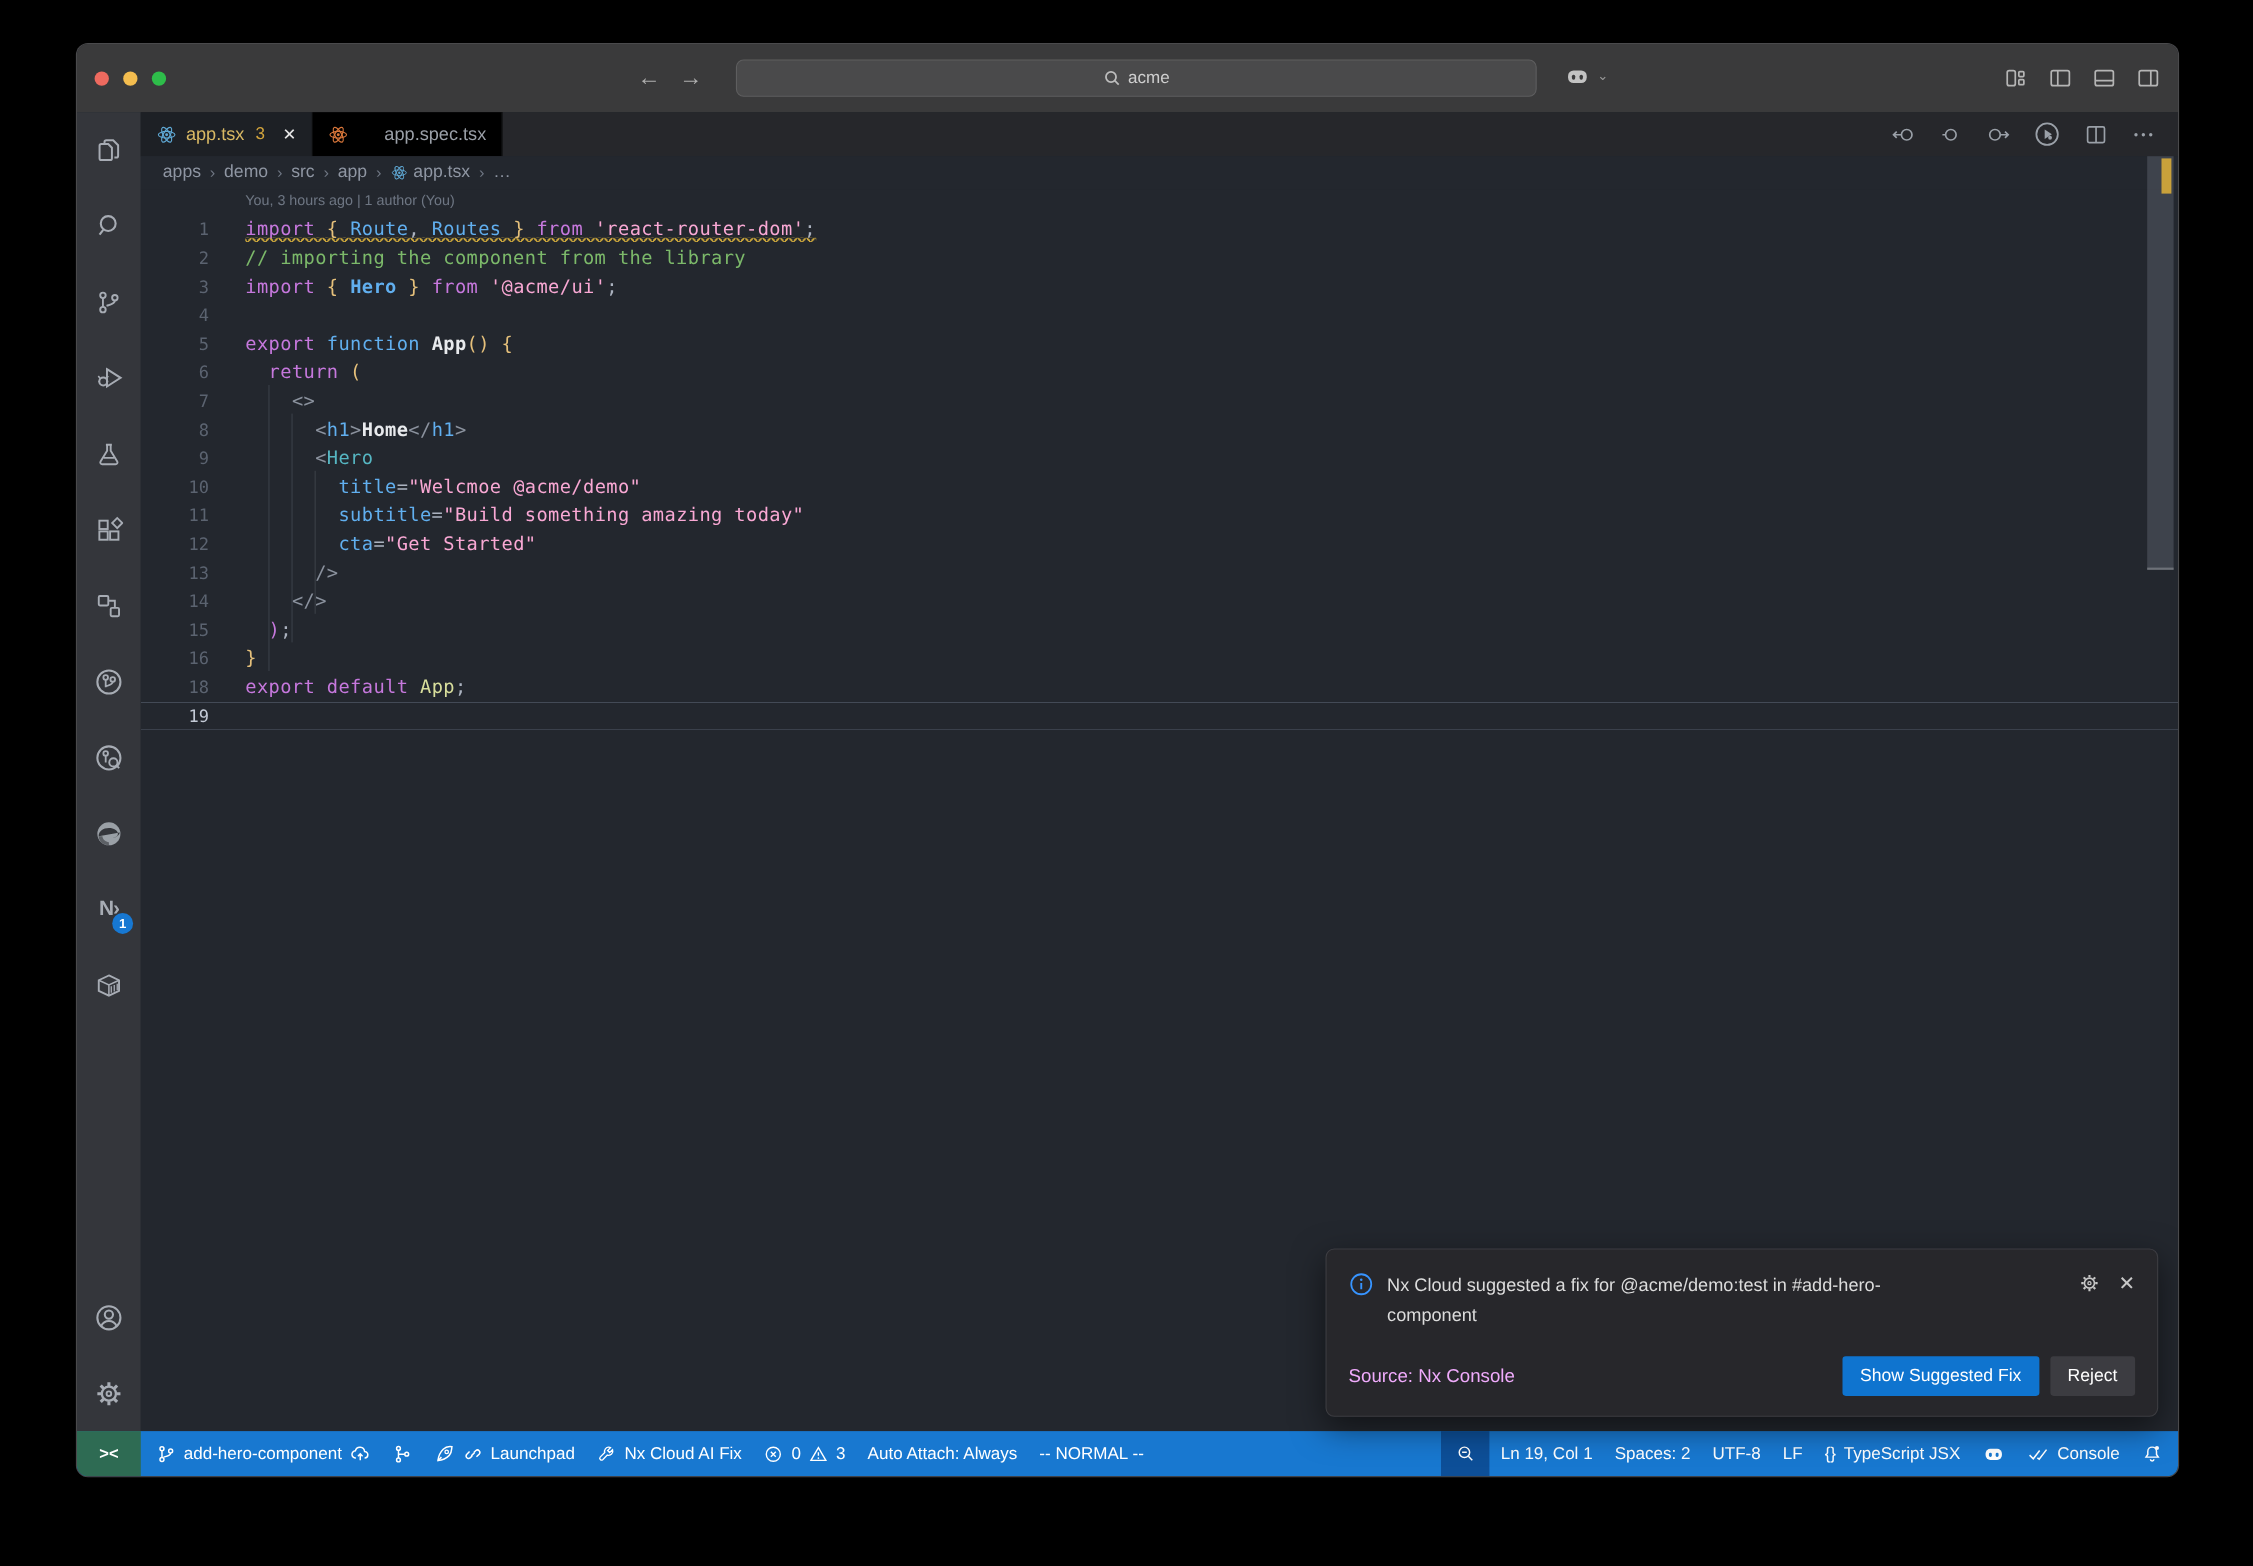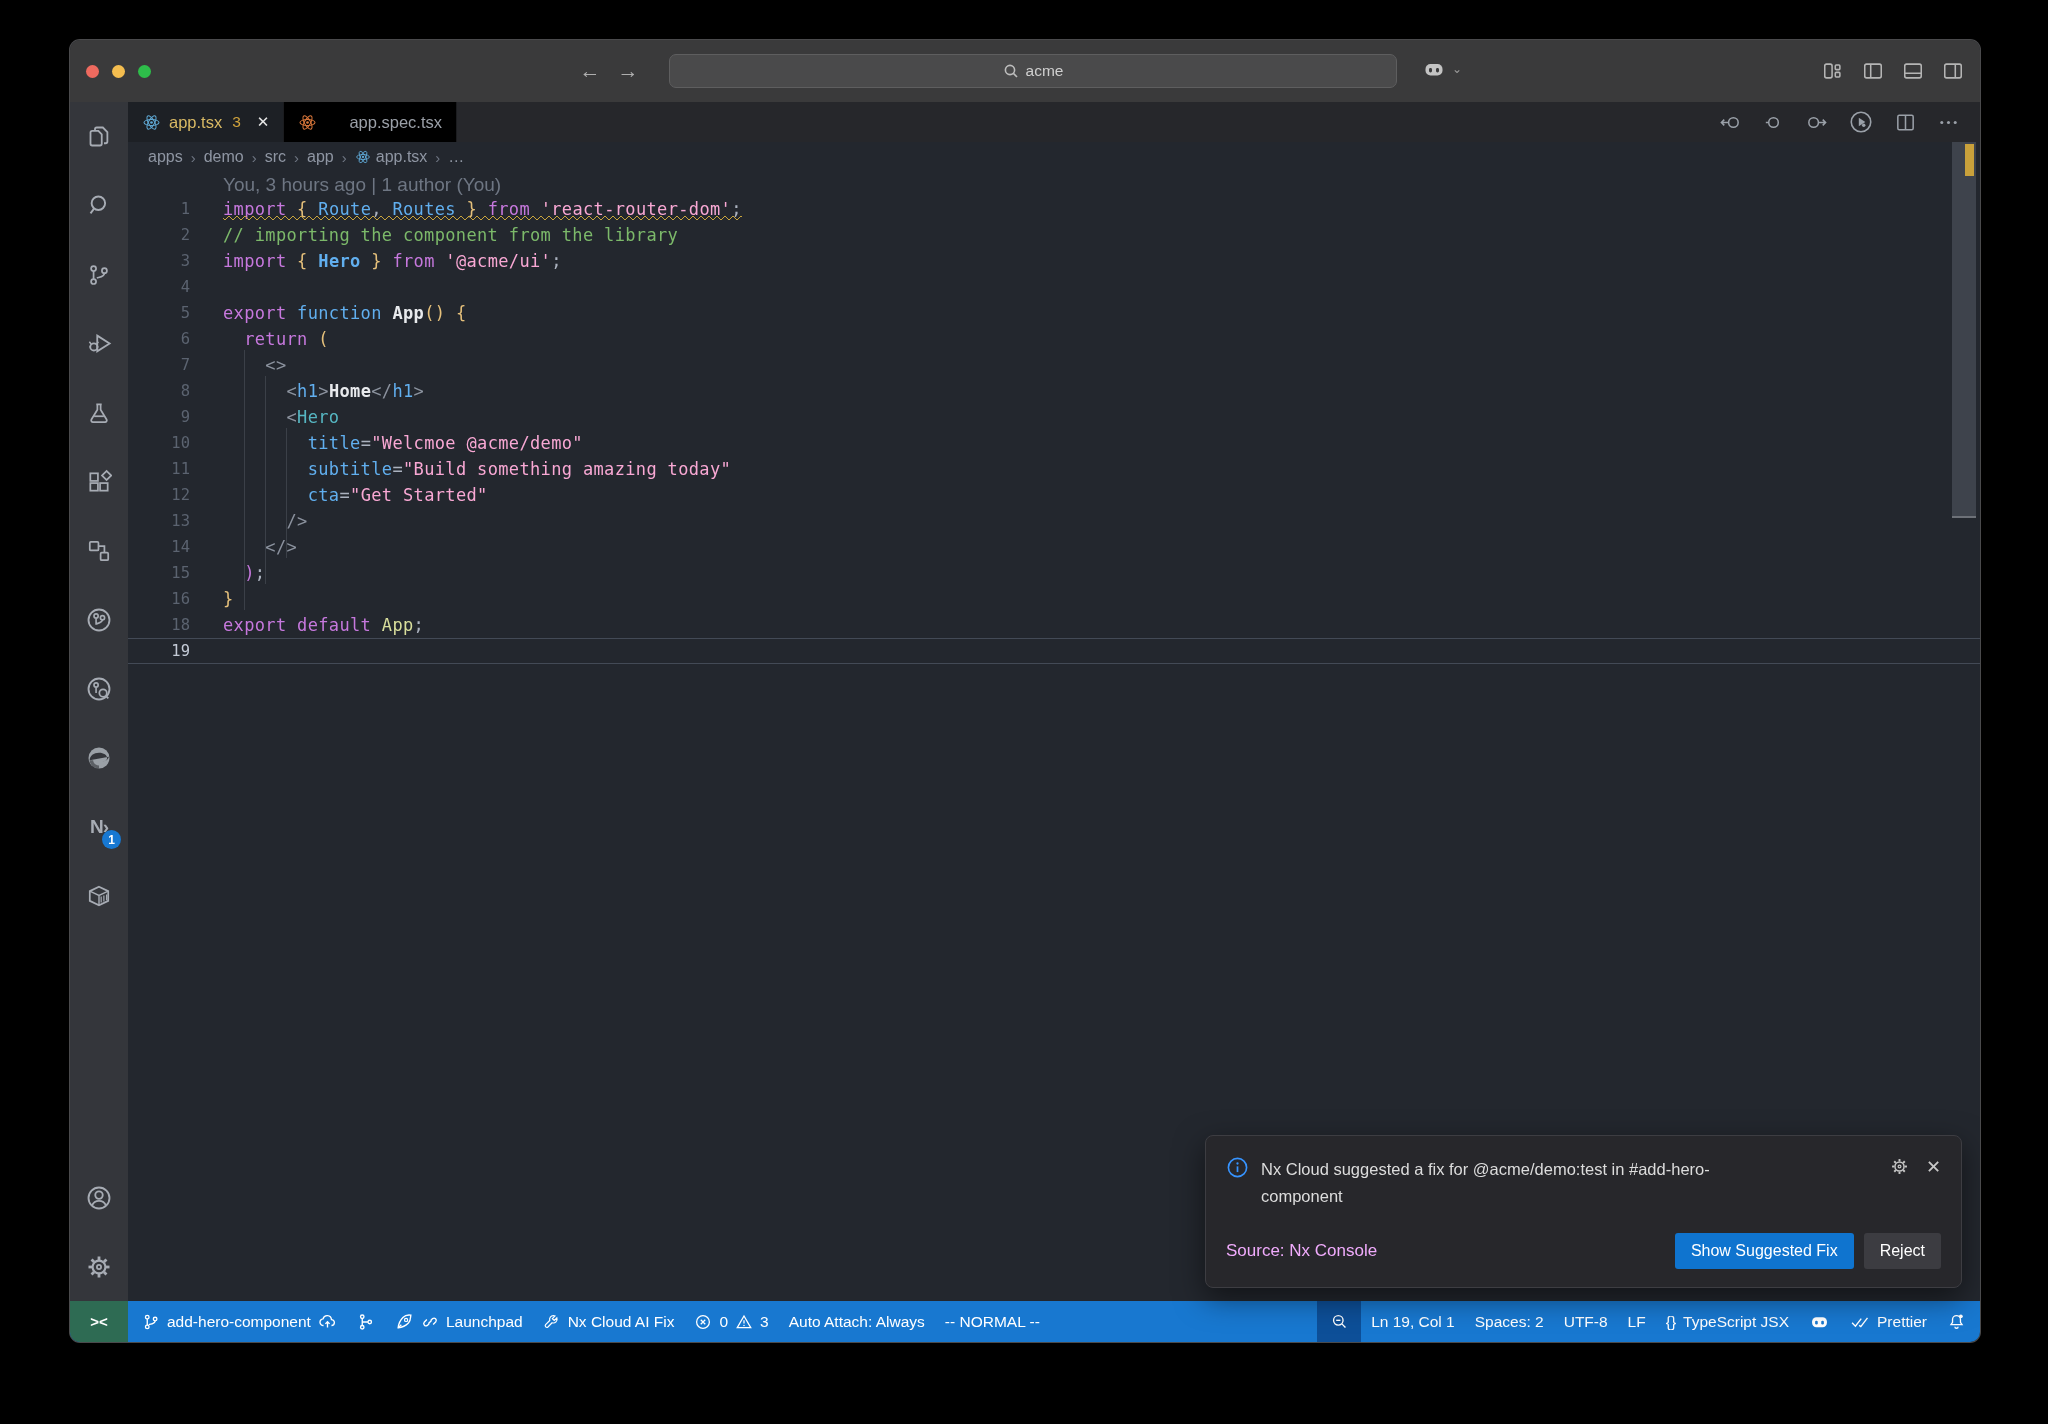--- a/index.html
+++ b/index.html
@@ -43,21 +43,21 @@
   .ed-toolbar { margin-left:auto; display:flex; align-items:center; gap:20px; padding-right:20px; color:#9aa0a8; }
 
   
   .breadcrumb { position:absolute; left:58px; right:0; top:102px; height:30px; background:#23272e;
     display:flex; align-items:center; gap:8px; padding-left:20px; font-size:16px; color:#8f96a3;text-align:right; }
   .bc-sep { color:#6f7683; font-size:15px; }
   .bc-item { display:flex; align-items:center; gap:5px; }
 
   
   .editor { position:absolute; left:58px; right:0; top:132px; bottom:41px; background:#23272e; }
-  .blame { position:absolute; left:95px; top:2px; font-size:19px; color:#6e7683; }
+  .blame { position:absolute; left:95px; top:2px; font-size:13px; color:#6e7683; }
   .lines { position:absolute; left:0; top:24px; right:0; font-family:"DejaVu Sans Mono",monospace;
     font-size:17px; letter-spacing:.35px; }
   .line { height:26px; display:flex; align-items:center; white-space:pre; position:relative; }
   .line .ln { width:62px; text-align:right; color:#5b6370; font-size:15.5px; letter-spacing:0; flex:none; }
   .line .lc { margin-left:33px; }
   .line.cur .ln { color:#c3cad6; }
   .line.cur { box-shadow: inset 0 1px 0 rgba(130,140,160,.35), inset 0 -1px 0 rgba(130,140,160,.35); }
   .tk-kw{color:#c678dd} .tk-gold{color:#e5c07b} .tk-blue{color:#61afef}
   .tk-blueb{color:#61afef;font-weight:bold} .tk-teal{color:#56b6c2} .tk-str{color:#f9a8d4}
   .tk-com{color:#7cb96a} .tk-wh{color:#abb2bf} .tk-whb{color:#e8eaed;font-weight:bold}
@@ -453,21 +453,21 @@
       <svg width="21" height="21" viewBox="0 0 24 24">
           <rect x="3.5" y="7" width="17" height="11.5" rx="5" fill="#fff"></rect>
           <rect x="7" y="11" width="3" height="4.4" rx="1.4" fill="#1878d0"></rect>
           <rect x="14" y="11" width="3" height="4.4" rx="1.4" fill="#1878d0"></rect>
         </svg>
     </div>
     <div class="sb-item">
       <svg width="20" height="20" viewBox="0 0 24 24">
           <path d="M2.5 13l4 4 7-9 M11 16l2 1.5 8-10.5" fill="none" stroke="#fff" stroke-width="1.7"></path>
         </svg>
-      <span>Prettier</span>
+      <span>Console</span>
     </div>
     <div class="sb-item" style="padding-right:14px">
       <svg width="19" height="19" viewBox="0 0 24 24">
           <path d="M12 4.5a5 5 0 0 1 5 5v3.5l2 3H5l2-3V9.5a5 5 0 0 1 5-5z" fill="none" stroke="#fff" stroke-width="1.7"></path>
           <path d="M10 18.5a2 2 0 0 0 4 0" fill="none" stroke="#fff" stroke-width="1.7"></path>
           <circle cx="17.5" cy="5.5" r="2.4" fill="#fff"></circle>
         </svg>
     </div>
   </div>
 

